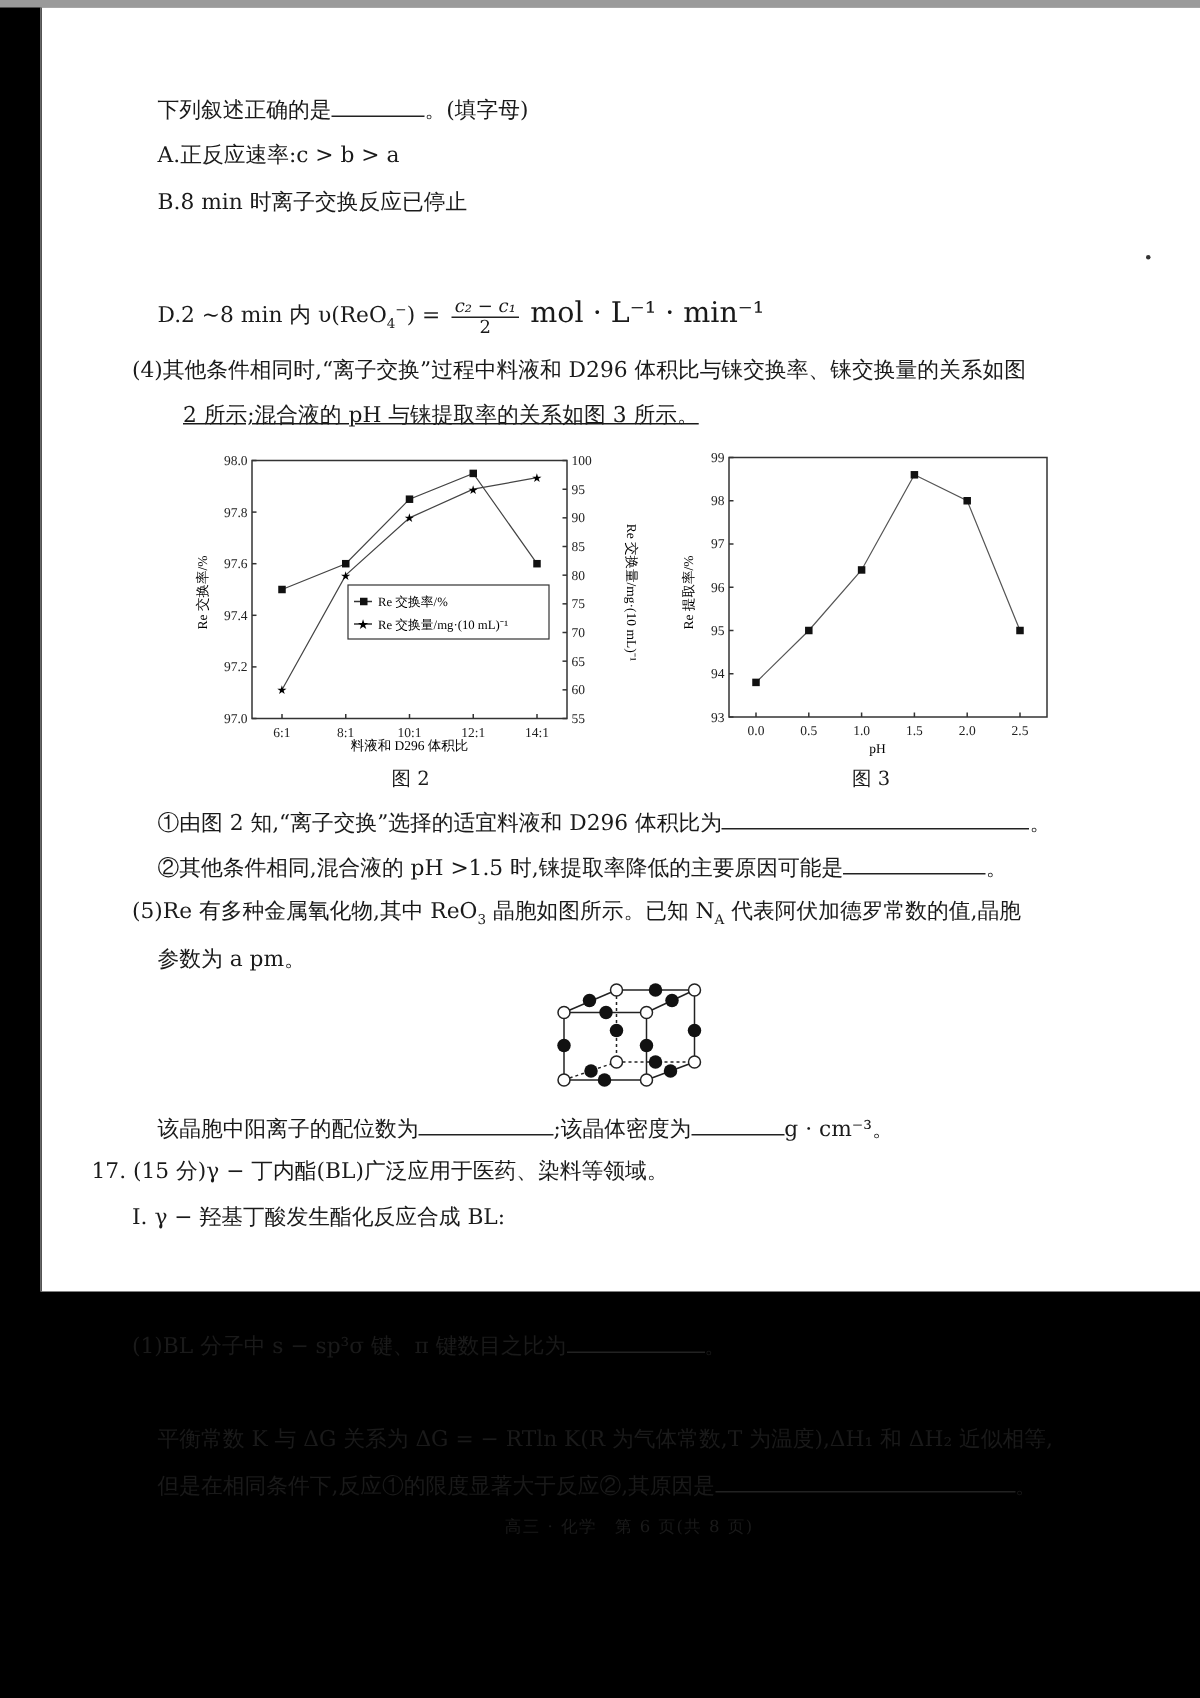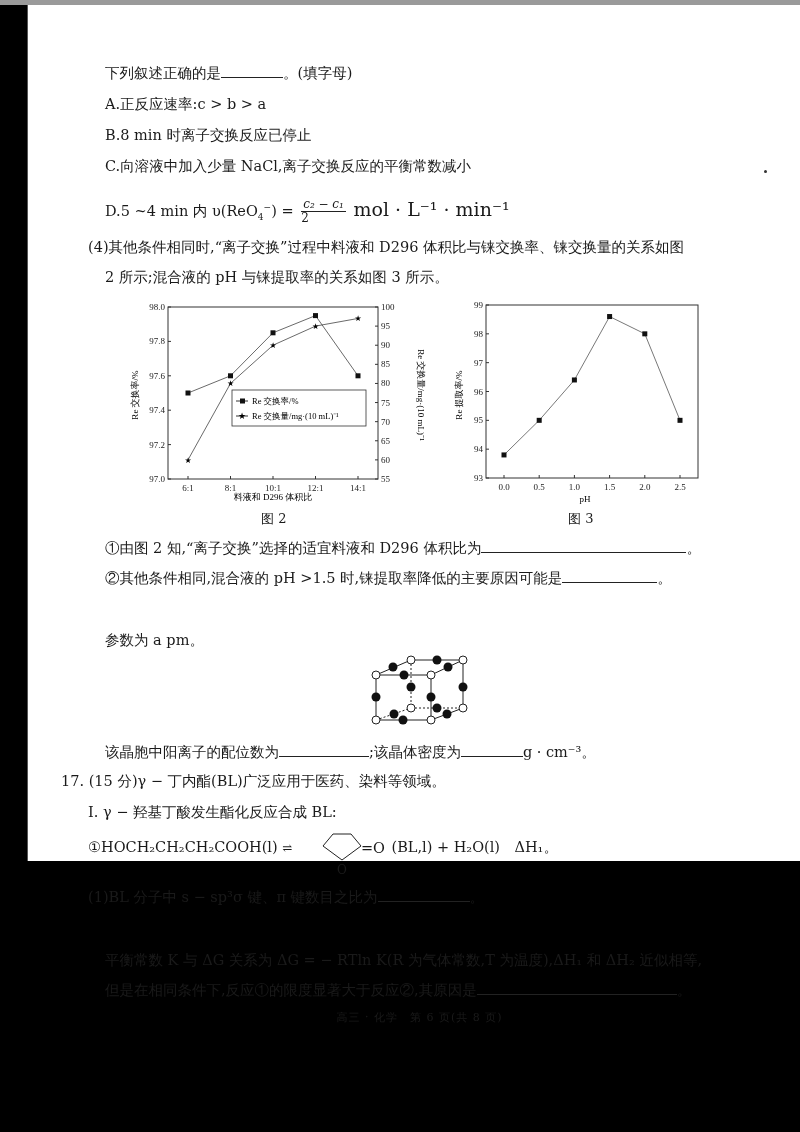--- a/index.html
+++ b/index.html
@@ -2,21 +2,21 @@
 <html><head>
 <meta charset="utf-8">
 <style>
   html,body{margin:0;padding:0;}
   body{width:800px;height:1132px;background:#000;position:relative;overflow:hidden;font-family:"DejaVu Serif","Liberation Serif",serif;color:#1a1a1a;}
   .topbar{position:absolute;left:0;top:0;width:800px;height:5px;background:#9a9a9a;}
   .paper{position:absolute;left:3px;top:5px;width:783px;height:856px;background:#fff;border-left:1px solid #555;border-right:1px solid #888;margin-left:24px;}
   .line{position:absolute;font-size:14.5px;white-space:nowrap;line-height:20px;}
   .blank{display:inline-block;border-bottom:1px solid #222;height:14px;vertical-align:baseline;}
   sub,sup{font-size:9px;}
-  .frac{display:inline-block;vertical-align:middle;font-size:12px;line-height:13px;margin:0 3px;}
+  .frac{display:inline-block;vertical-align:middle;text-align:center;font-size:12px;line-height:13px;margin:0 3px;}
   .frac .num{display:block;border-bottom:1px solid #222;padding:0 2px;font-style:italic;}
   .frac .den{display:block;}
   .chart{position:absolute;}
   .chart svg text{font-family:"Liberation Serif",serif;}
   .caption{position:absolute;font-size:13px;}
   .footer{position:absolute;left:0;width:783px;text-align:center;font-size:11px;letter-spacing:1px;}
   .dot-mark{position:absolute;width:3px;height:3px;background:#333;border-radius:50%;}
 </style>
 </head>
 <body>
@@ -26,32 +26,29 @@
 
   <div class="line" style="left:77px;top:58px;">
     <span>下列叙述正确的是</span><span class="blank" style="width:62px;"></span><span>。(填字母)</span>
   </div>
   <div class="line" style="left:77px;top:89px;">
     <span>A.</span><span>正反应速率:c &gt; b &gt; a</span>
   </div>
   <div class="line" style="left:77px;top:120px;text-align:right;">
     <span>B.</span><span>8 min 时离子交换反应已停止</span>
   </div>
-  <div class="line" style="left:77px;top:151px;">
-    <span>C.</span><span>向溶液中加入少量 NaCl,离子交换反应的平衡常数减小</span>
-  </div>
   <div class="line" style="left:77px;top:185px;height:34px;line-height:34px;">
-    <span>D.</span><span>5 ~4 min 内 υ(ReO</span><sub>4</sub><sup>−</sup><span>) =</span>
+    <span>D.</span><span>2 ~8 min 内 υ(ReO</span><sub>4</sub><sup>−</sup><span>) =</span>
     <span class="frac"><span class="num">c₂ − c₁</span><span class="den">2</span></span>
     <span style="font-size:19px;">mol · L⁻¹ · min⁻¹</span>
   </div>
   <div class="dot-mark" style="left:736px;top:165px;"></div>
 
   <div class="line" style="left:60px;top:232px;">(4)其他条件相同时,“离子交换”过程中料液和 D296 体积比与铼交换率、铼交换量的关系如图</div>
-  <div class="line" style="left:77px;top:262px;">2 所示;混合液的 pH 与铼提取率的关系如图 3 所示。</div>
+  <div class="line" style="left:94px;top:262px;text-decoration:underline;">2 所示;混合液的 pH 与铼提取率的关系如图 3 所示。</div>
 
   <div class="chart" style="left:100px;top:290px;width:300px;height:215px;">
     <svg width="300" height="215" viewBox="0 0 300 215">
       <rect x="40" y="12" width="210" height="172" fill="none" stroke="#333" stroke-width="1"></rect>
       <g id="fig2-left-ticks" font-size="9" fill="#222" text-anchor="end">
           <text x="37" y="187">97.0</text>
           <line x1="40" y1="184" x2="43" y2="184" stroke="#333"></line>
           <text x="37" y="152.5999999999995">97.2</text>
           <line x1="40" y1="149.5999999999995" x2="43" y2="149.5999999999995" stroke="#333"></line>
           <text x="37" y="118.19999999999902">97.4</text>
@@ -175,20 +172,23 @@
   </div>
   <div class="caption" style="left:540px;top:505px;">图 3</div>
 
   <div class="line" style="left:77px;top:533px;">
     <span>①由图 2 知,“离子交换”选择的适宜料液和 D296 体积比为</span><span class="blank" style="width:205px;"></span><span>。</span>
   </div>
   <div class="line" style="left:77px;top:563px;">
     <span>②其他条件相同,混合液的 pH &gt;1.5 时,铼提取率降低的主要原因可能是</span><span class="blank" style="width:95px;"></span><span>。</span>
   </div>
 
+  <div class="line" style="left:60px;top:593px;">
+    <span>(5)Re 有多种金属氧化物,其中 ReO</span><sub>3</sub><span> 晶胞如图所示。已知 N</span><sub>A</sub><span> 代表阿伏加德罗常数的值,晶胞</span>
+  </div>
   <div class="line" style="left:77px;top:625px;">参数为 a pm。</div>
 
   <div class="chart" style="left:340px;top:645px;width:110px;height:80px;">
     <svg width="110" height="80" viewBox="0 0 110 80">
       <g stroke="#222" stroke-width="1" fill="none">
         <line x1="8" y1="25" x2="63" y2="25"></line>
           <line x1="8" y1="70" x2="63" y2="70"></line>
         <line x1="8" y1="25" x2="8" y2="70"></line>
           <line x1="63" y1="25" x2="63" y2="70"></line>
         <line x1="8" y1="25" x2="43" y2="10"></line>
@@ -226,33 +226,20 @@
       </g>
     </svg>
   </div>
 
   <div class="line" style="left:77px;top:737px;">
     <span>该晶胞中阳离子的配位数为</span><span class="blank" style="width:90px;"></span><span>;该晶体密度为</span><span class="blank" style="width:62px;"></span><span>g · cm⁻³。</span>
   </div>
 
   <div class="line" style="left:33px;top:766px;">17. (15 分)γ − 丁内酯(BL)广泛应用于医药、染料等领域。</div>
   <div class="line" style="left:60px;top:797px;">Ⅰ. γ − 羟基丁酸发生酯化反应合成 BL:</div>
-  <div class="line" style="left:60px;top:832px;">
-    <span>①HOCH₂CH₂CH₂COOH(l)</span>
-    <span style="display:inline-block;width:30px;font-size:12px;">⇌</span>
-    <span style="display:inline-block;position:relative;width:70px;height:20px;vertical-align:middle;">
-      <svg width="70" height="40" style="position:absolute;left:0;top:-8px;">
-        <polyline points="6,16 16,4 34,4 44,16" fill="none" stroke="#222"></polyline>
-        <polyline points="6,16 25,30 44,16" fill="none" stroke="#222"></polyline>
-      </svg>
-      <span style="position:absolute;left:44px;top:0;">=O</span>
-      <span style="position:absolute;left:20px;top:22px;font-size:12px;">O</span>
-    </span>
-    <span>(BL,l) + H₂O(l)　ΔH₁。</span>
-  </div>
 
   <div class="line" style="left:60px;top:882px;">
     <span>(1)BL 分子中 s − sp³σ 键、π 键数目之比为</span><span class="blank" style="width:92px;"></span><span>。</span>
   </div>
   <div class="line" style="left:77px;top:945px;">平衡常数 K 与 ΔG 关系为 ΔG = − RTln K(R 为气体常数,T 为温度),ΔH₁ 和 ΔH₂ 近似相等,</div>
   <div class="line" style="left:77px;top:975px;">
     <span>但是在相同条件下,反应①的限度显著大于反应②,其原因是</span><span class="blank" style="width:200px;"></span><span>。</span>
   </div>
 
   <div class="footer" style="top:1005px;">高三 · 化学　第 6 页(共 8 页)</div>

